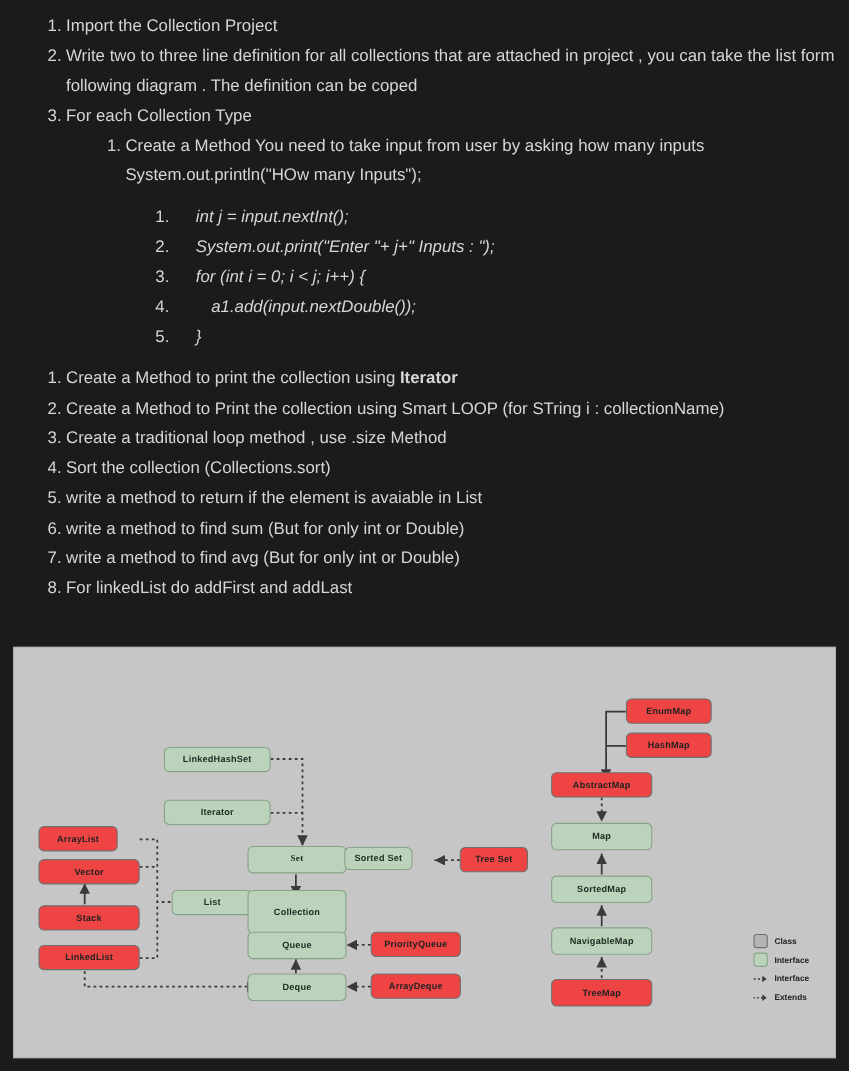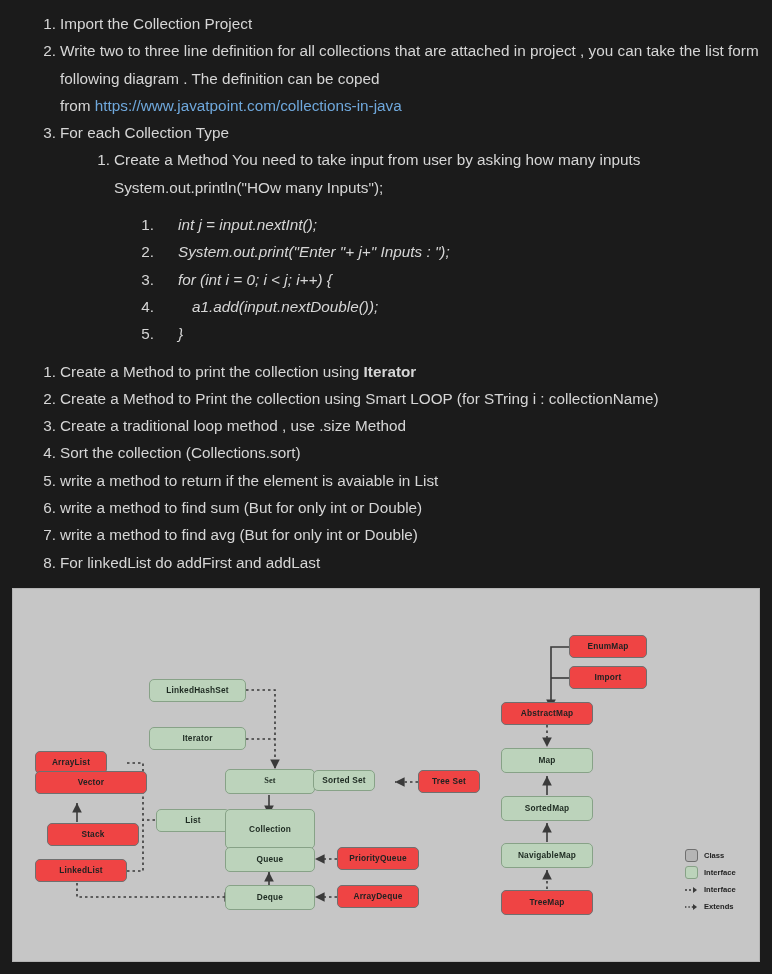--- a/index.html
+++ b/index.html
@@ -106,21 +106,20 @@
 
   <ol class="lvl1">
     <li>
       <span class="mk">1.</span>
       <span>Import the Collection Project</span>
     </li>
 
     <li>
       <span class="mk">2.</span>
       <span>Write two to three line definition for all collections that are attached in project , you can take the list form following diagram . The definition can be coped</span>
-      <span class="cont"><span>from </span><a class="link" href="#">https://www.javatpoint.com/collections-in-java</a></span>
     </li>
 
     <li>
       <span class="mk">3.</span>
       <span>For each Collection Type</span>
 
       <ol class="lvl2">
         <li>
           <span class="mk">1.</span>
           <span>Create a Method You need to take input from user by asking how many inputs</span>
@@ -235,43 +234,43 @@
 
         <path d="M534,206 L534,187" marker-end="url(#ar)"></path>
 
         <path d="M534,253 L534,234" marker-end="url(#ar)"></path>
 
         <path d="M534,300 L534,281" stroke-dasharray="2.5,3" marker-end="url(#ar)"></path>
       </g>
     </svg>
 
     <div class="node cls" style="left:22px;  top:162px; width:72px; height:23px;">ArrayList</div>
-    <div class="node cls" style="left:22px;  top:182px; width:112px; height:23px;text-align:right;">Vector</div>
-    <div class="node cls" style="left:34px;  top:234px; width:92px; height:23px;">Stack</div>
+    <div class="node cls" style="left:22px;  top:192px; width:92px; height:23px;text-align:right;">Vector</div>
+    <div class="node cls" style="left:22px;  top:234px; width:92px; height:23px;">Stack</div>
     <div class="node cls" style="left:22px;  top:270px; width:92px; height:23px;">LinkedList</div>
 
     <div class="node iface" style="left:143px; top:220px; width:74px; height:23px;">List</div>
 
     <div class="node iface" style="left:136px; top:90px;  width:97px; height:23px;">LinkedHashSet</div>
     <div class="node iface" style="left:136px; top:138px; width:97px; height:23px;">Iterator</div>
 
     <div class="node iface" style="left:212px; top:180px; width:90px; height:25px;font-family:Liberation Serif, serif;">Set</div>
     <div class="node iface" style="left:300px; top:181px; width:62px; height:21px;">Sorted Set</div>
     <div class="node cls" style="left:405px; top:181px; width:62px; height:23px;">Tree Set</div>
 
     <div class="node iface" style="left:212px; top:220px; width:90px; height:40px;text-align:center;">Collection</div>
 
     <div class="node iface" style="left:212px; top:258px; width:90px; height:25px;">Queue</div>
     <div class="node cls" style="left:324px; top:258px; width:82px; height:23px;">PriorityQueue</div>
 
     <div class="node iface" style="left:212px; top:296px; width:90px; height:25px;">Deque</div>
     <div class="node cls" style="left:324px; top:296px; width:82px; height:23px;">ArrayDeque</div>
 
     <div class="node cls" style="left:556px; top:46px;  width:78px; height:23px;">EnumMap</div>
-    <div class="node cls" style="left:556px; top:77px;  width:78px; height:23px;">Import</div>
+    <div class="node cls" style="left:556px; top:77px;  width:78px; height:23px;">HashMap</div>
 
     <div class="node cls" style="left:488px; top:113px; width:92px; height:23px;">AbstractMap</div>
     <div class="node iface" style="left:488px; top:159px; width:92px; height:25px;">Map</div>
     <div class="node iface" style="left:488px; top:207px; width:92px; height:25px;">SortedMap</div>
     <div class="node iface" style="left:488px; top:254px; width:92px; height:25px;">NavigableMap</div>
     <div class="node cls" style="left:488px; top:301px; width:92px; height:25px;">TreeMap</div>
 
     <div class="legend">
       <div class="legend-row">
         <span class="sw cls"></span>

